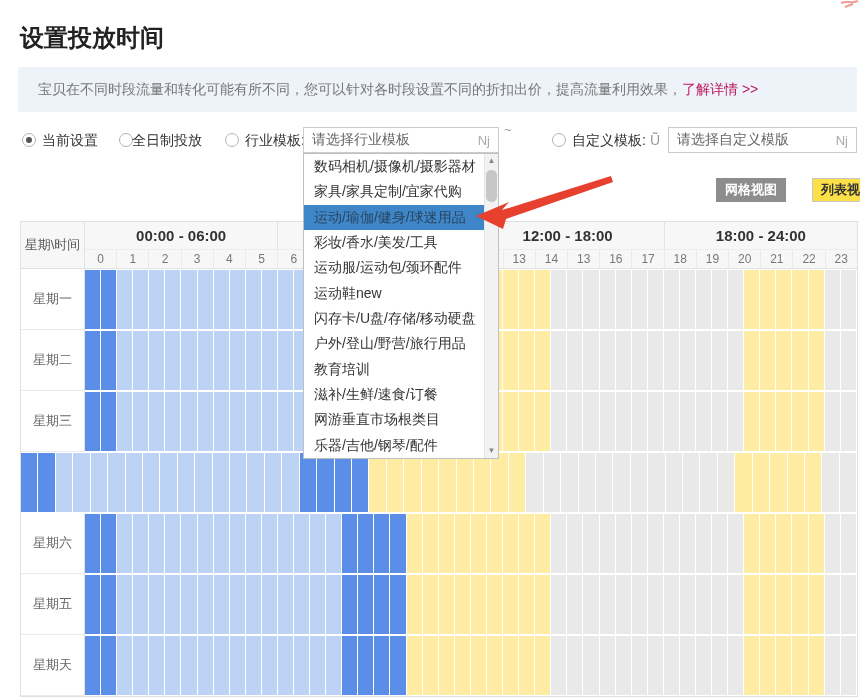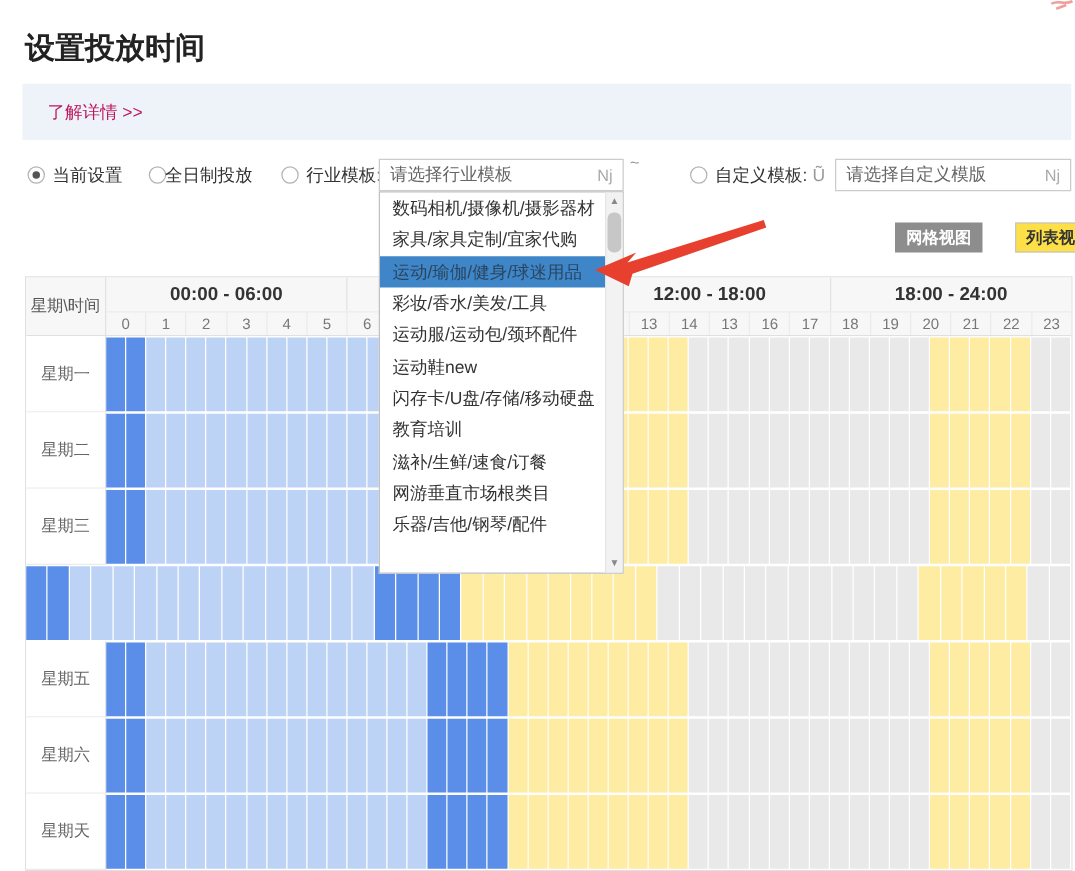--- a/index.html
+++ b/index.html
@@ -72,20 +72,21 @@
     background:#c7c7c7; border-radius:5px; cursor:pointer; }
 
   .annot { position:absolute; left:0; top:0; z-index:20; pointer-events:none; }
 </style>
 </head>
 <body>
 
 <h1 class="page-title">设置投放时间</h1>
 
 <div class="banner">
+  <span>宝贝在不同时段流量和转化可能有所不同，您可以针对各时段设置不同的折扣出价，提高流量利用效果，</span>
   <a href="#">了解详情 &gt;&gt;</a>
 </div>
 
 <span class="radio selected" style="left:22px"></span>
 <span class="radio-label" style="left:42px">当前设置</span>
 
 <span class="radio" style="left:119px"></span>
 <span class="radio-label" style="left:132px">全日制投放</span>
 
 <span class="radio" style="left:225px"></span>
@@ -354,74 +355,74 @@
           <div class="cell" style="background: rgb(253, 236, 162);"></div>
           <div class="cell" style="background: rgb(253, 236, 162);"></div>
           <div class="cell" style="background: rgb(253, 236, 162);"></div>
           <div class="cell" style="background: rgb(253, 236, 162);"></div>
           <div class="cell" style="background: rgb(253, 236, 162);"></div>
           <div class="cell" style="background: rgb(233, 233, 233);"></div>
           <div class="cell" style="background: rgb(233, 233, 233);"></div>
         </div>
       </div>
       <div class="grid-row">
+        <div class="day-label">星期六</div>
+        <div class="cells">
+          <div class="cell" style="background: rgb(90, 142, 232);"></div>
+          <div class="cell" style="background: rgb(90, 142, 232);"></div>
+          <div class="cell" style="background: rgb(189, 211, 246);"></div>
+          <div class="cell" style="background: rgb(189, 211, 246);"></div>
+          <div class="cell" style="background: rgb(189, 211, 246);"></div>
+          <div class="cell" style="background: rgb(189, 211, 246);"></div>
+          <div class="cell" style="background: rgb(189, 211, 246);"></div>
+          <div class="cell" style="background: rgb(189, 211, 246);"></div>
+          <div class="cell" style="background: rgb(189, 211, 246);"></div>
+          <div class="cell" style="background: rgb(189, 211, 246);"></div>
+          <div class="cell" style="background: rgb(189, 211, 246);"></div>
+          <div class="cell" style="background: rgb(189, 211, 246);"></div>
+          <div class="cell" style="background: rgb(189, 211, 246);"></div>
+          <div class="cell" style="background: rgb(189, 211, 246);"></div>
+          <div class="cell" style="background: rgb(189, 211, 246);"></div>
+          <div class="cell" style="background: rgb(189, 211, 246);"></div>
+          <div class="cell" style="background: rgb(90, 142, 232);"></div>
+          <div class="cell" style="background: rgb(90, 142, 232);"></div>
+          <div class="cell" style="background: rgb(90, 142, 232);"></div>
+          <div class="cell" style="background: rgb(90, 142, 232);"></div>
+          <div class="cell" style="background: rgb(253, 236, 162);"></div>
+          <div class="cell" style="background: rgb(253, 236, 162);"></div>
+          <div class="cell" style="background: rgb(253, 236, 162);"></div>
+          <div class="cell" style="background: rgb(253, 236, 162);"></div>
+          <div class="cell" style="background: rgb(253, 236, 162);"></div>
+          <div class="cell" style="background: rgb(253, 236, 162);"></div>
+          <div class="cell" style="background: rgb(253, 236, 162);"></div>
+          <div class="cell" style="background: rgb(253, 236, 162);"></div>
+          <div class="cell" style="background: rgb(253, 236, 162);"></div>
+          <div class="cell" style="background: rgb(233, 233, 233);"></div>
+          <div class="cell" style="background: rgb(233, 233, 233);"></div>
+          <div class="cell" style="background: rgb(233, 233, 233);"></div>
+          <div class="cell" style="background: rgb(233, 233, 233);"></div>
+          <div class="cell" style="background: rgb(233, 233, 233);"></div>
+          <div class="cell" style="background: rgb(233, 233, 233);"></div>
+          <div class="cell" style="background: rgb(233, 233, 233);"></div>
+          <div class="cell" style="background: rgb(233, 233, 233);"></div>
+          <div class="cell" style="background: rgb(233, 233, 233);"></div>
+          <div class="cell" style="background: rgb(233, 233, 233);"></div>
+          <div class="cell" style="background: rgb(233, 233, 233);"></div>
+          <div class="cell" style="background: rgb(233, 233, 233);"></div>
+          <div class="cell" style="background: rgb(253, 236, 162);"></div>
+          <div class="cell" style="background: rgb(253, 236, 162);"></div>
+          <div class="cell" style="background: rgb(253, 236, 162);"></div>
+          <div class="cell" style="background: rgb(253, 236, 162);"></div>
+          <div class="cell" style="background: rgb(253, 236, 162);"></div>
+          <div class="cell" style="background: rgb(233, 233, 233);"></div>
+          <div class="cell" style="background: rgb(233, 233, 233);"></div>
+        </div>
+      </div>
+      <div class="grid-row">
         <div class="day-label">星期五</div>
-        <div class="cells">
-          <div class="cell" style="background: rgb(90, 142, 232);"></div>
-          <div class="cell" style="background: rgb(90, 142, 232);"></div>
-          <div class="cell" style="background: rgb(189, 211, 246);"></div>
-          <div class="cell" style="background: rgb(189, 211, 246);"></div>
-          <div class="cell" style="background: rgb(189, 211, 246);"></div>
-          <div class="cell" style="background: rgb(189, 211, 246);"></div>
-          <div class="cell" style="background: rgb(189, 211, 246);"></div>
-          <div class="cell" style="background: rgb(189, 211, 246);"></div>
-          <div class="cell" style="background: rgb(189, 211, 246);"></div>
-          <div class="cell" style="background: rgb(189, 211, 246);"></div>
-          <div class="cell" style="background: rgb(189, 211, 246);"></div>
-          <div class="cell" style="background: rgb(189, 211, 246);"></div>
-          <div class="cell" style="background: rgb(189, 211, 246);"></div>
-          <div class="cell" style="background: rgb(189, 211, 246);"></div>
-          <div class="cell" style="background: rgb(189, 211, 246);"></div>
-          <div class="cell" style="background: rgb(189, 211, 246);"></div>
-          <div class="cell" style="background: rgb(90, 142, 232);"></div>
-          <div class="cell" style="background: rgb(90, 142, 232);"></div>
-          <div class="cell" style="background: rgb(90, 142, 232);"></div>
-          <div class="cell" style="background: rgb(90, 142, 232);"></div>
-          <div class="cell" style="background: rgb(253, 236, 162);"></div>
-          <div class="cell" style="background: rgb(253, 236, 162);"></div>
-          <div class="cell" style="background: rgb(253, 236, 162);"></div>
-          <div class="cell" style="background: rgb(253, 236, 162);"></div>
-          <div class="cell" style="background: rgb(253, 236, 162);"></div>
-          <div class="cell" style="background: rgb(253, 236, 162);"></div>
-          <div class="cell" style="background: rgb(253, 236, 162);"></div>
-          <div class="cell" style="background: rgb(253, 236, 162);"></div>
-          <div class="cell" style="background: rgb(253, 236, 162);"></div>
-          <div class="cell" style="background: rgb(233, 233, 233);"></div>
-          <div class="cell" style="background: rgb(233, 233, 233);"></div>
-          <div class="cell" style="background: rgb(233, 233, 233);"></div>
-          <div class="cell" style="background: rgb(233, 233, 233);"></div>
-          <div class="cell" style="background: rgb(233, 233, 233);"></div>
-          <div class="cell" style="background: rgb(233, 233, 233);"></div>
-          <div class="cell" style="background: rgb(233, 233, 233);"></div>
-          <div class="cell" style="background: rgb(233, 233, 233);"></div>
-          <div class="cell" style="background: rgb(233, 233, 233);"></div>
-          <div class="cell" style="background: rgb(233, 233, 233);"></div>
-          <div class="cell" style="background: rgb(233, 233, 233);"></div>
-          <div class="cell" style="background: rgb(233, 233, 233);"></div>
-          <div class="cell" style="background: rgb(253, 236, 162);"></div>
-          <div class="cell" style="background: rgb(253, 236, 162);"></div>
-          <div class="cell" style="background: rgb(253, 236, 162);"></div>
-          <div class="cell" style="background: rgb(253, 236, 162);"></div>
-          <div class="cell" style="background: rgb(253, 236, 162);"></div>
-          <div class="cell" style="background: rgb(233, 233, 233);"></div>
-          <div class="cell" style="background: rgb(233, 233, 233);"></div>
-        </div>
-      </div>
-      <div class="grid-row">
-        <div class="day-label">星期六</div>
         <div class="cells">
           <div class="cell" style="background: rgb(90, 142, 232);"></div>
           <div class="cell" style="background: rgb(90, 142, 232);"></div>
           <div class="cell" style="background: rgb(189, 211, 246);"></div>
           <div class="cell" style="background: rgb(189, 211, 246);"></div>
           <div class="cell" style="background: rgb(189, 211, 246);"></div>
           <div class="cell" style="background: rgb(189, 211, 246);"></div>
           <div class="cell" style="background: rgb(189, 211, 246);"></div>
           <div class="cell" style="background: rgb(189, 211, 246);"></div>
           <div class="cell" style="background: rgb(189, 211, 246);"></div>
@@ -524,20 +525,21 @@
 
 <div class="dropdown">
   <div class="dd-items">
       <div class="dd-item">数码相机/摄像机/摄影器材</div>
       <div class="dd-item">家具/家具定制/宜家代购</div>
       <div class="dd-item highlighted">运动/瑜伽/健身/球迷用品</div>
       <div class="dd-item">彩妆/香水/美发/工具</div>
       <div class="dd-item">运动服/运动包/颈环配件</div>
       <div class="dd-item">运动鞋new</div>
       <div class="dd-item">闪存卡/U盘/存储/移动硬盘</div>
+      <div class="dd-item">户外/登山/野营/旅行用品</div>
       <div class="dd-item">教育培训</div>
       <div class="dd-item">滋补/生鲜/速食/订餐</div>
       <div class="dd-item">网游垂直市场根类目</div>
       <div class="dd-item">乐器/吉他/钢琴/配件</div>
     </div>
   <div class="dd-scrollbar">
     <div class="dd-arrow up">▲</div>
     <div class="dd-thumb"></div>
     <div class="dd-arrow down">▼</div>
   </div>

